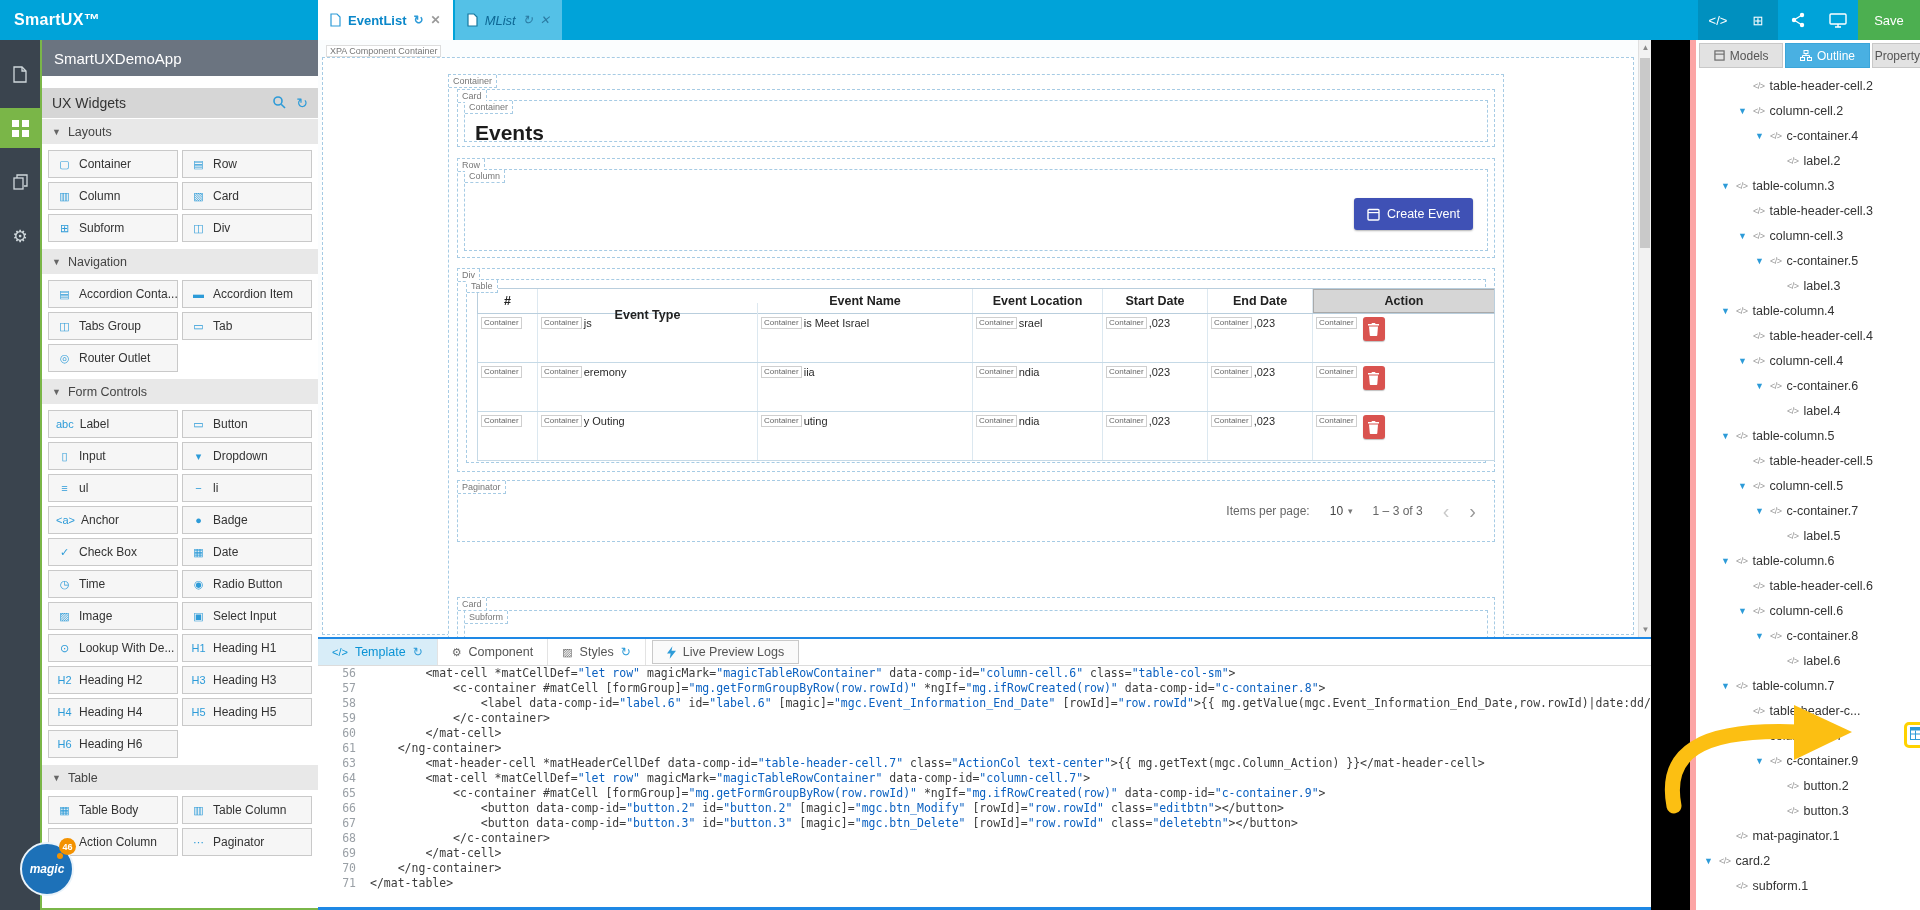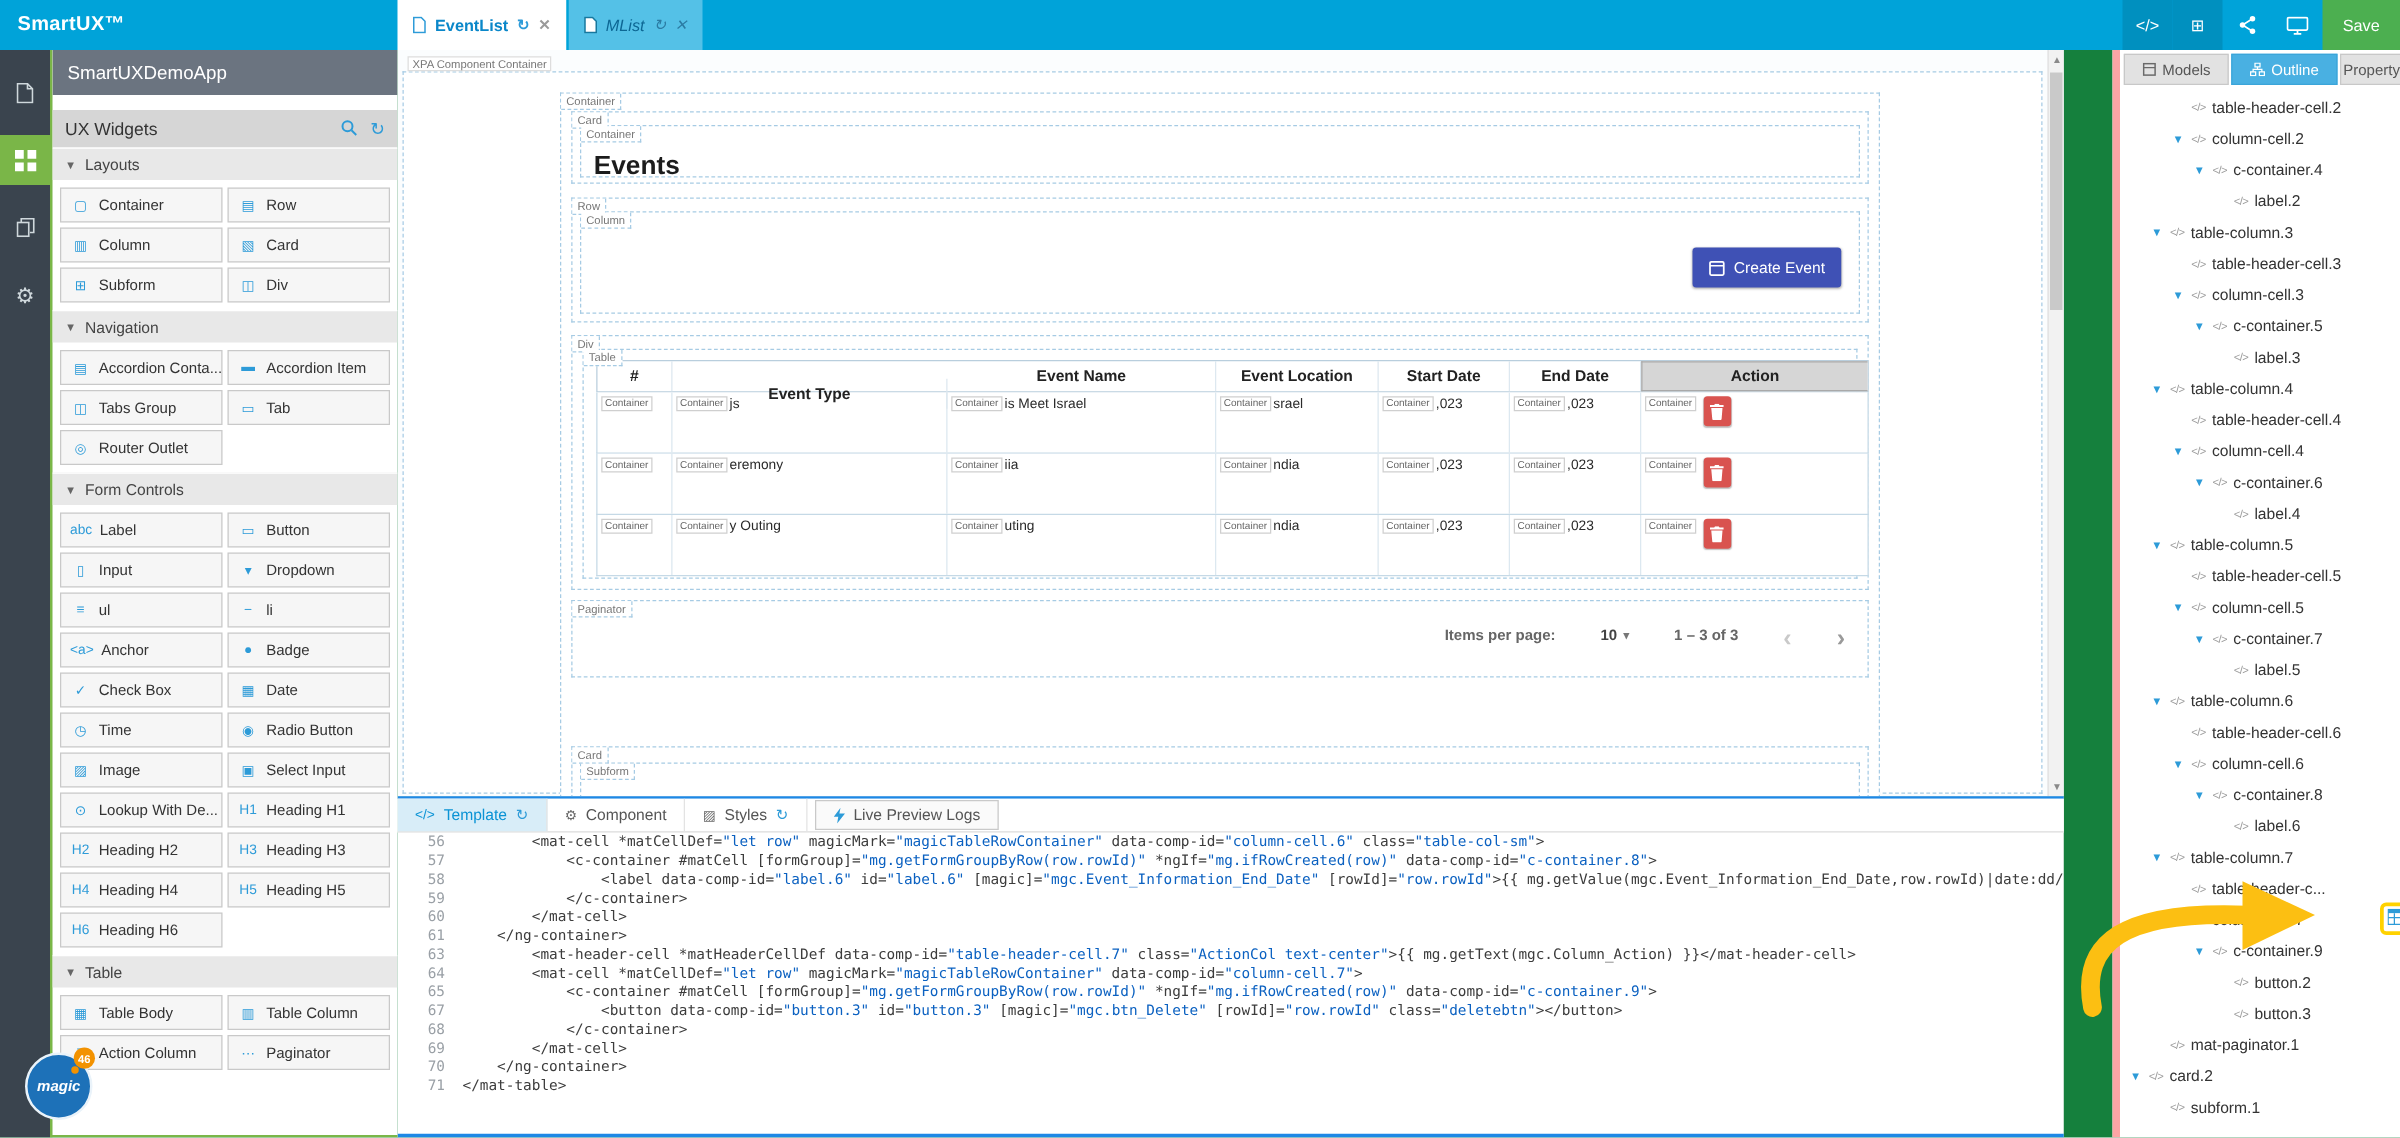--- a/index.html
+++ b/index.html
@@ -1,17 +1,17 @@
 <!DOCTYPE html>
 <html><head>
 <meta charset="utf-8">
 <style>
   *{margin:0;padding:0;box-sizing:border-box;}
   html,body{width:1920px;height:910px;overflow:hidden;background:#fff;font-family:"Liberation Sans",sans-serif;}
-  .app{position:relative;width:1920px;height:910px;background:#15803d;}
+  .app{position:relative;width:1920px;height:910px;background:#000000;}
 
   
   .topbar{position:absolute;top:0;left:0;width:1920px;height:40px;background:#00a3d9;display:flex;align-items:center;z-index:20;}
   .logo{color:#fff;font-size:16px;font-weight:bold;margin-left:14px;letter-spacing:.3px;}
   .tabs{position:absolute;left:318px;top:0;height:40px;display:flex;gap:2px;}
   .tab{display:flex;align-items:center;gap:7px;padding:0 12px;height:40px;font-size:13px;cursor:default;}
   .tab.active{background:#fff;color:#0a87c9;font-weight:bold;}
   .tab.inactive{background:#54c1e7;color:#0d6794;font-style:italic;}
   .tab .rfr{color:#2d9bd8;font-size:12px;}
   .tab.inactive .rfr{color:#2b7ba3;}
@@ -65,21 +65,21 @@
   .th{display:flex;align-items:center;justify-content:center;font-size:12.5px;font-weight:bold;color:#222;border-right:1px solid #dde8f0;height:100%;}
   .th:last-child{border-right:none;}
   .th-action{background:#d6d6d6;border:1px solid #a9a9a9;}
   .trow{display:flex;height:49px;border:1px solid #c5d9e6;border-top:none;background:#fff;}
   .td{position:relative;border-right:1px solid #dce8f0;height:100%;padding:3px 3px;font-size:11px;color:#333;}
   .td:last-child{border-right:none;}
   .ctag{display:inline-block;font-size:8px;color:#666;border:1px solid #cfcfcf;background:#fff;padding:0 2px;line-height:10px;vertical-align:top;margin-right:2px;}
   .cellval{font-size:11px;color:#2a2a2a;}
   .del-btn{display:inline-flex;align-items:center;justify-content:center;width:22px;height:24px;background:#d9534f;border-radius:3px;margin-left:4px;vertical-align:top;box-shadow:0 1px 1px rgba(0,0,0,.25);}
   .pagbox{height:62px;margin-bottom:0;}
-  .pag-row{position:absolute;right:18px;top:20px;display:flex;align-items:flex-start;gap:36px;font-size:12px;color:#666;font-weight:bold;}
+  .pag-row{position:absolute;right:18px;top:20px;display:flex;align-items:center;gap:20px;font-size:12px;color:#666;}
   .pgsize{display:flex;align-items:center;gap:5px;color:#444;}
   .pgsize .car{font-size:9px;color:#777;}
   .chev{font-size:20px;line-height:1;}
   .chev.l{color:#c9c9c9;}
   .chev.r{color:#9a9a9a;}
   .card2{height:86px;margin-top:55px;}
   .subformbox{position:absolute;left:6px;right:6px;top:12px;height:60px;}
   .vscroll{position:absolute;right:0;top:0;bottom:0;width:13px;background:#f2f2f2;border-left:1px solid #e0e0e0;}
   .vthumb{position:absolute;left:1px;right:1px;top:18px;height:190px;background:#c9c9c9;}
   .varr{position:absolute;left:0;width:13px;height:13px;color:#8a8a8a;font-size:8px;display:flex;align-items:center;justify-content:center;}
@@ -518,20 +518,21 @@
     <div class="code-area" id="code-area">
         <div class="cl"><span class="ln">56</span><span class="code">        &lt;mat-cell *matCellDef=<span class="str">"let row"</span> magicMark=<span class="str">"magicTableRowContainer"</span> data-comp-id=<span class="str">"column-cell.6"</span> class=<span class="str">"table-col-sm"</span>&gt;</span></div>
         <div class="cl"><span class="ln">57</span><span class="code">            &lt;c-container #matCell [formGroup]=<span class="str">"mg.getFormGroupByRow(row.rowId)"</span> *ngIf=<span class="str">"mg.ifRowCreated(row)"</span> data-comp-id=<span class="str">"c-container.8"</span>&gt;</span></div>
         <div class="cl"><span class="ln">58</span><span class="code">                &lt;label data-comp-id=<span class="str">"label.6"</span> id=<span class="str">"label.6"</span> [magic]=<span class="str">"mgc.Event_Information_End_Date"</span> [rowId]=<span class="str">"row.rowId"</span>&gt;{{ mg.getValue(mgc.Event_Information_End_Date,row.rowId)|date:dd/MM/</span></div>
         <div class="cl"><span class="ln">59</span><span class="code">            &lt;/c-container&gt;</span></div>
         <div class="cl"><span class="ln">60</span><span class="code">        &lt;/mat-cell&gt;</span></div>
         <div class="cl"><span class="ln">61</span><span class="code">    &lt;/ng-container&gt;</span></div>
         <div class="cl"><span class="ln">63</span><span class="code">        &lt;mat-header-cell *matHeaderCellDef data-comp-id=<span class="str">"table-header-cell.7"</span> class=<span class="str">"ActionCol text-center"</span>&gt;{{ mg.getText(mgc.Column_Action) }}&lt;/mat-header-cell&gt;</span></div>
         <div class="cl"><span class="ln">64</span><span class="code">        &lt;mat-cell *matCellDef=<span class="str">"let row"</span> magicMark=<span class="str">"magicTableRowContainer"</span> data-comp-id=<span class="str">"column-cell.7"</span>&gt;</span></div>
         <div class="cl"><span class="ln">65</span><span class="code">            &lt;c-container #matCell [formGroup]=<span class="str">"mg.getFormGroupByRow(row.rowId)"</span> *ngIf=<span class="str">"mg.ifRowCreated(row)"</span> data-comp-id=<span class="str">"c-container.9"</span>&gt;</span></div>
+        <div class="cl"><span class="ln">66</span><span class="code">                &lt;button data-comp-id=<span class="str">"button.2"</span> id=<span class="str">"button.2"</span> [magic]=<span class="str">"mgc.btn_Modify"</span> [rowId]=<span class="str">"row.rowId"</span> class=<span class="str">"editbtn"</span>&gt;&lt;/button&gt;</span></div>
         <div class="cl"><span class="ln">67</span><span class="code">                &lt;button data-comp-id=<span class="str">"button.3"</span> id=<span class="str">"button.3"</span> [magic]=<span class="str">"mgc.btn_Delete"</span> [rowId]=<span class="str">"row.rowId"</span> class=<span class="str">"deletebtn"</span>&gt;&lt;/button&gt;</span></div>
         <div class="cl"><span class="ln">68</span><span class="code">            &lt;/c-container&gt;</span></div>
         <div class="cl"><span class="ln">69</span><span class="code">        &lt;/mat-cell&gt;</span></div>
         <div class="cl"><span class="ln">70</span><span class="code">    &lt;/ng-container&gt;</span></div>
         <div class="cl"><span class="ln">71</span><span class="code">&lt;/mat-table&gt;</span></div>
       </div>
   </section>
 
   <aside class="outline">
     <div class="o-tabs">

